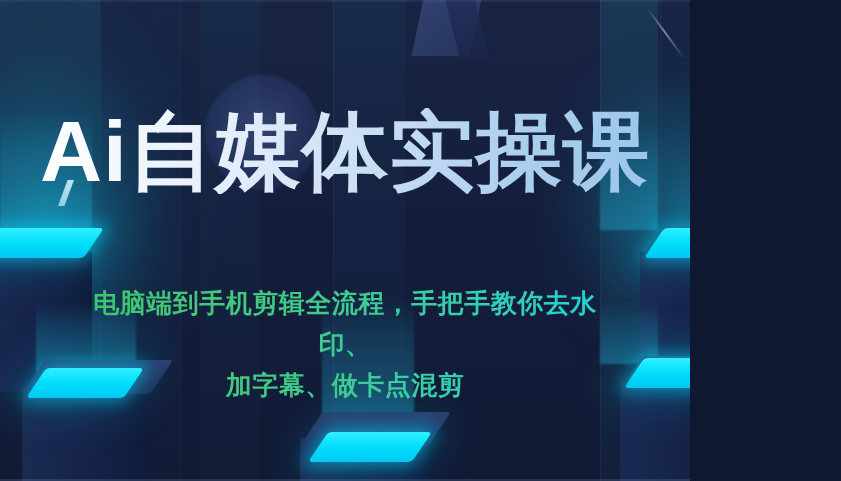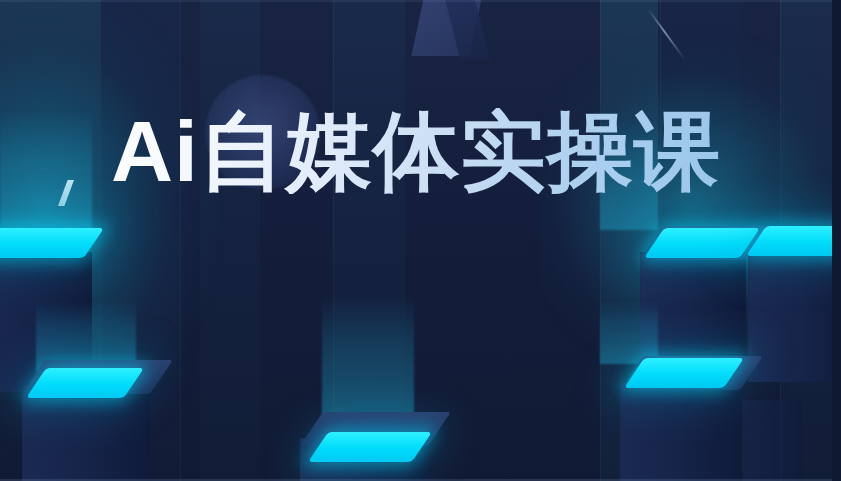--- a/index.html
+++ b/index.html
@@ -2,21 +2,21 @@
 <html><head>
 <meta charset="utf-8">
 <style>
   html, body {
     margin: 0;
     padding: 0;
     background: #0e1830;
   }
   #poster {
     position: relative;
-    width: 832px;
+    width: 690px;
     height: 481px;
     overflow: hidden;
     background: #f9a8d4;
     font-family: "Liberation Sans", "DejaVu Sans", sans-serif;
     user-select: none;
   }
 
   
   .bg-base {
     position: absolute;
@@ -264,16 +264,22 @@
   <div class="plate" style="left:634px; top:358px; width:100px;"></div>
 
   <div class="pillar" style="left:742px; top:400px; width:60px; height:81px; opacity:.55;">
     <div class="body"></div>
   </div>
 
   <div class="title-wrap">
     <div class="title">Ai自媒体实操课</div>
   </div>
 
+  <div class="subtitle-wrap">
+    <div class="subtitle">
+      <span>电脑端到手机剪辑全流程，手把手教你去水印、</span><br>
+      <span>加字幕、做卡点混剪</span>
+    </div>
+  </div>
 
   <div class="top-line"></div>
   <div class="bottom-line"></div>
 </div>
 
 </body></html>

